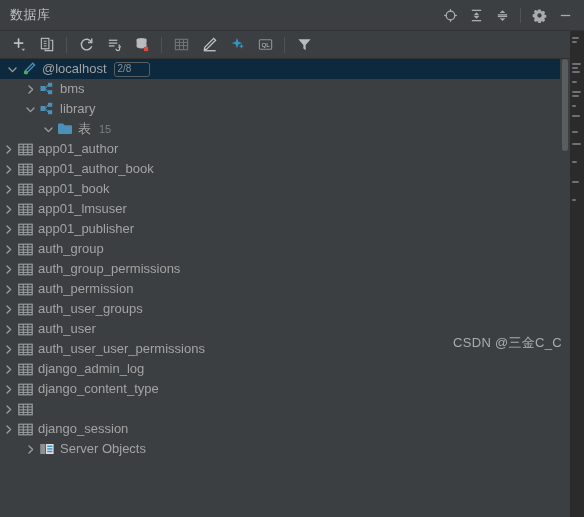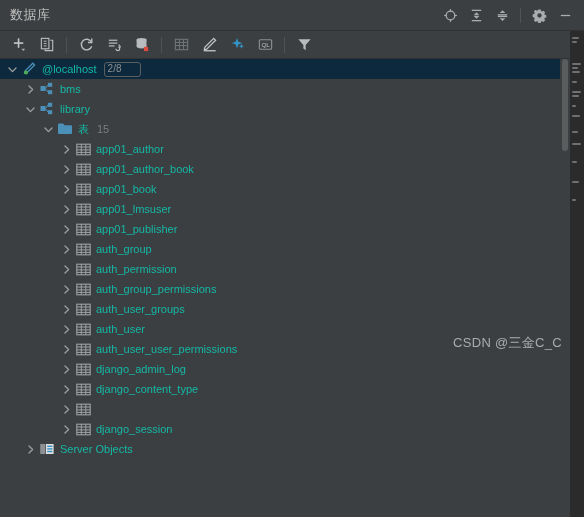--- a/index.html
+++ b/index.html
@@ -128,22 +128,22 @@
   .row-icon {
     width: 18px;
     height: 16px;
     display: flex;
     align-items: center;
     justify-content: center;
     flex: 0 0 18px;
     margin-right: 4px;
   }
   .row-label {
-    font-size: 11px;
-    color: #14b8a6;
+    font-size: 13px;
+    color: #a3a3a3;
     line-height: 20px;
   }
   .badge {
     margin-left: 7px;
     font-size: 10px;
     color: #8b8f91;
     border: 1px solid #5c5f61;
     border-radius: 3px;
     padding: 0px 18px 1px 3px;
     line-height: 12px;
@@ -152,21 +152,21 @@
     margin-left: 8px;
     font-size: 11px;
     color: #7b7f81;
     text-align: right;
   }
 
   
   .ind-0 { padding-left: 4px; }
   .ind-1 { padding-left: 22px; }
   .ind-2 { padding-left: 40px; }
-  .ind-3 { padding-left: 58px; }
+  .ind-3 { }
 
   
   .vscroll-track {
     position: absolute;
     right: 14px; top: 59px;
     width: 10px;
     height: 458px;
     background: #3c3f41;
   }
   .vscroll-thumb {
@@ -530,39 +530,39 @@
         <span class="row-icon">
           <svg width="15" height="13" viewBox="0 0 15 13">
             <rect x="0.8" y="1.2" width="13.4" height="10.6" fill="none" stroke="#9fa3a5" stroke-width="1.1"></rect>
             <line x1="0.8" y1="4.0" x2="14.2" y2="4.0" stroke="#9fa3a5" stroke-width="1"></line>
             <line x1="0.8" y1="6.9" x2="14.2" y2="6.9" stroke="#9fa3a5" stroke-width="1"></line>
             <line x1="0.8" y1="9.4" x2="14.2" y2="9.4" stroke="#9fa3a5" stroke-width="1"></line>
             <line x1="5.3" y1="1.2" x2="5.3" y2="11.8" stroke="#9fa3a5" stroke-width="1"></line>
             <line x1="9.8" y1="1.2" x2="9.8" y2="11.8" stroke="#9fa3a5" stroke-width="1"></line>
           </svg>
         </span>
+        <span class="row-label">auth_group_permissions</span>
+      </div>
+      <div class="row ind-3">
+        <span class="twisty">
+          <svg width="11" height="11" viewBox="0 0 11 11">
+            <path d="M4 2 L7.6 5.5 L4 9" fill="none" stroke="#9a9e9f" stroke-width="1.35" stroke-linecap="round" stroke-linejoin="round"></path>
+          </svg>
+        </span>
+        <span class="row-icon">
+          <svg width="15" height="13" viewBox="0 0 15 13">
+            <rect x="0.8" y="1.2" width="13.4" height="10.6" fill="none" stroke="#9fa3a5" stroke-width="1.1"></rect>
+            <line x1="0.8" y1="4.0" x2="14.2" y2="4.0" stroke="#9fa3a5" stroke-width="1"></line>
+            <line x1="0.8" y1="6.9" x2="14.2" y2="6.9" stroke="#9fa3a5" stroke-width="1"></line>
+            <line x1="0.8" y1="9.4" x2="14.2" y2="9.4" stroke="#9fa3a5" stroke-width="1"></line>
+            <line x1="5.3" y1="1.2" x2="5.3" y2="11.8" stroke="#9fa3a5" stroke-width="1"></line>
+            <line x1="9.8" y1="1.2" x2="9.8" y2="11.8" stroke="#9fa3a5" stroke-width="1"></line>
+          </svg>
+        </span>
         <span class="row-label">auth_permission</span>
-      </div>
-      <div class="row ind-3">
-        <span class="twisty">
-          <svg width="11" height="11" viewBox="0 0 11 11">
-            <path d="M4 2 L7.6 5.5 L4 9" fill="none" stroke="#9a9e9f" stroke-width="1.35" stroke-linecap="round" stroke-linejoin="round"></path>
-          </svg>
-        </span>
-        <span class="row-icon">
-          <svg width="15" height="13" viewBox="0 0 15 13">
-            <rect x="0.8" y="1.2" width="13.4" height="10.6" fill="none" stroke="#9fa3a5" stroke-width="1.1"></rect>
-            <line x1="0.8" y1="4.0" x2="14.2" y2="4.0" stroke="#9fa3a5" stroke-width="1"></line>
-            <line x1="0.8" y1="6.9" x2="14.2" y2="6.9" stroke="#9fa3a5" stroke-width="1"></line>
-            <line x1="0.8" y1="9.4" x2="14.2" y2="9.4" stroke="#9fa3a5" stroke-width="1"></line>
-            <line x1="5.3" y1="1.2" x2="5.3" y2="11.8" stroke="#9fa3a5" stroke-width="1"></line>
-            <line x1="9.8" y1="1.2" x2="9.8" y2="11.8" stroke="#9fa3a5" stroke-width="1"></line>
-          </svg>
-        </span>
-        <span class="row-label">auth_group_permissions</span>
       </div>
       <div class="row ind-3">
         <span class="twisty">
           <svg width="11" height="11" viewBox="0 0 11 11">
             <path d="M4 2 L7.6 5.5 L4 9" fill="none" stroke="#9a9e9f" stroke-width="1.35" stroke-linecap="round" stroke-linejoin="round"></path>
           </svg>
         </span>
         <span class="row-icon">
           <svg width="15" height="13" viewBox="0 0 15 13">
             <rect x="0.8" y="1.2" width="13.4" height="10.6" fill="none" stroke="#9fa3a5" stroke-width="1.1"></rect>

